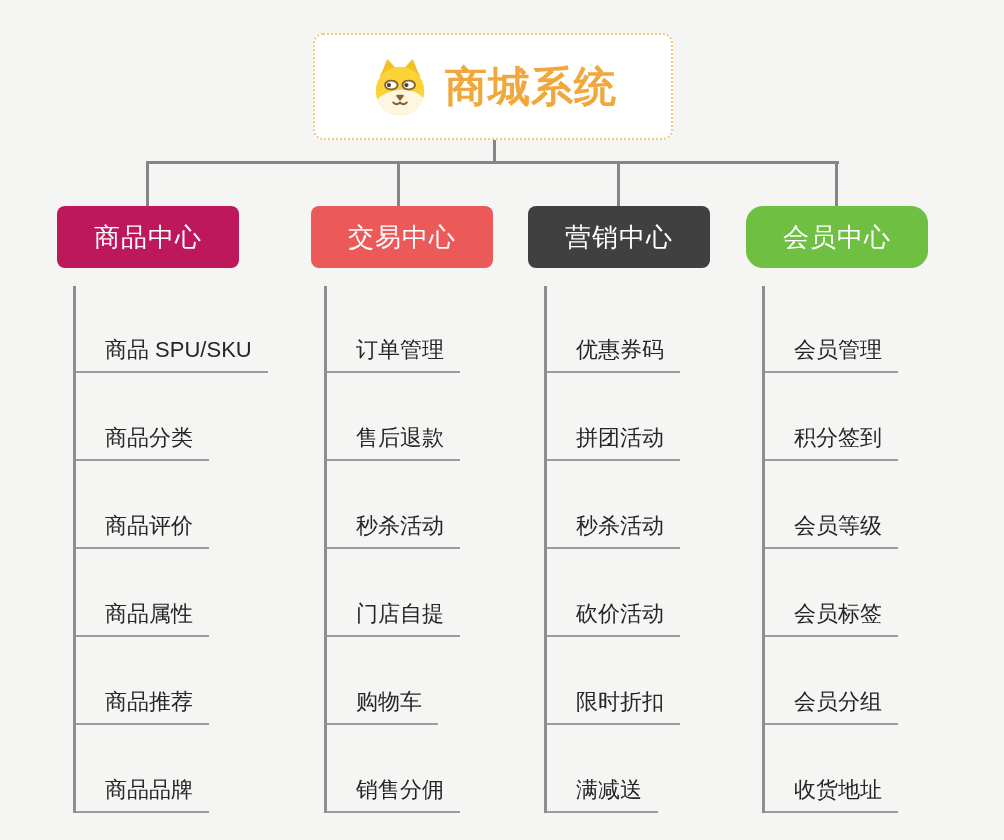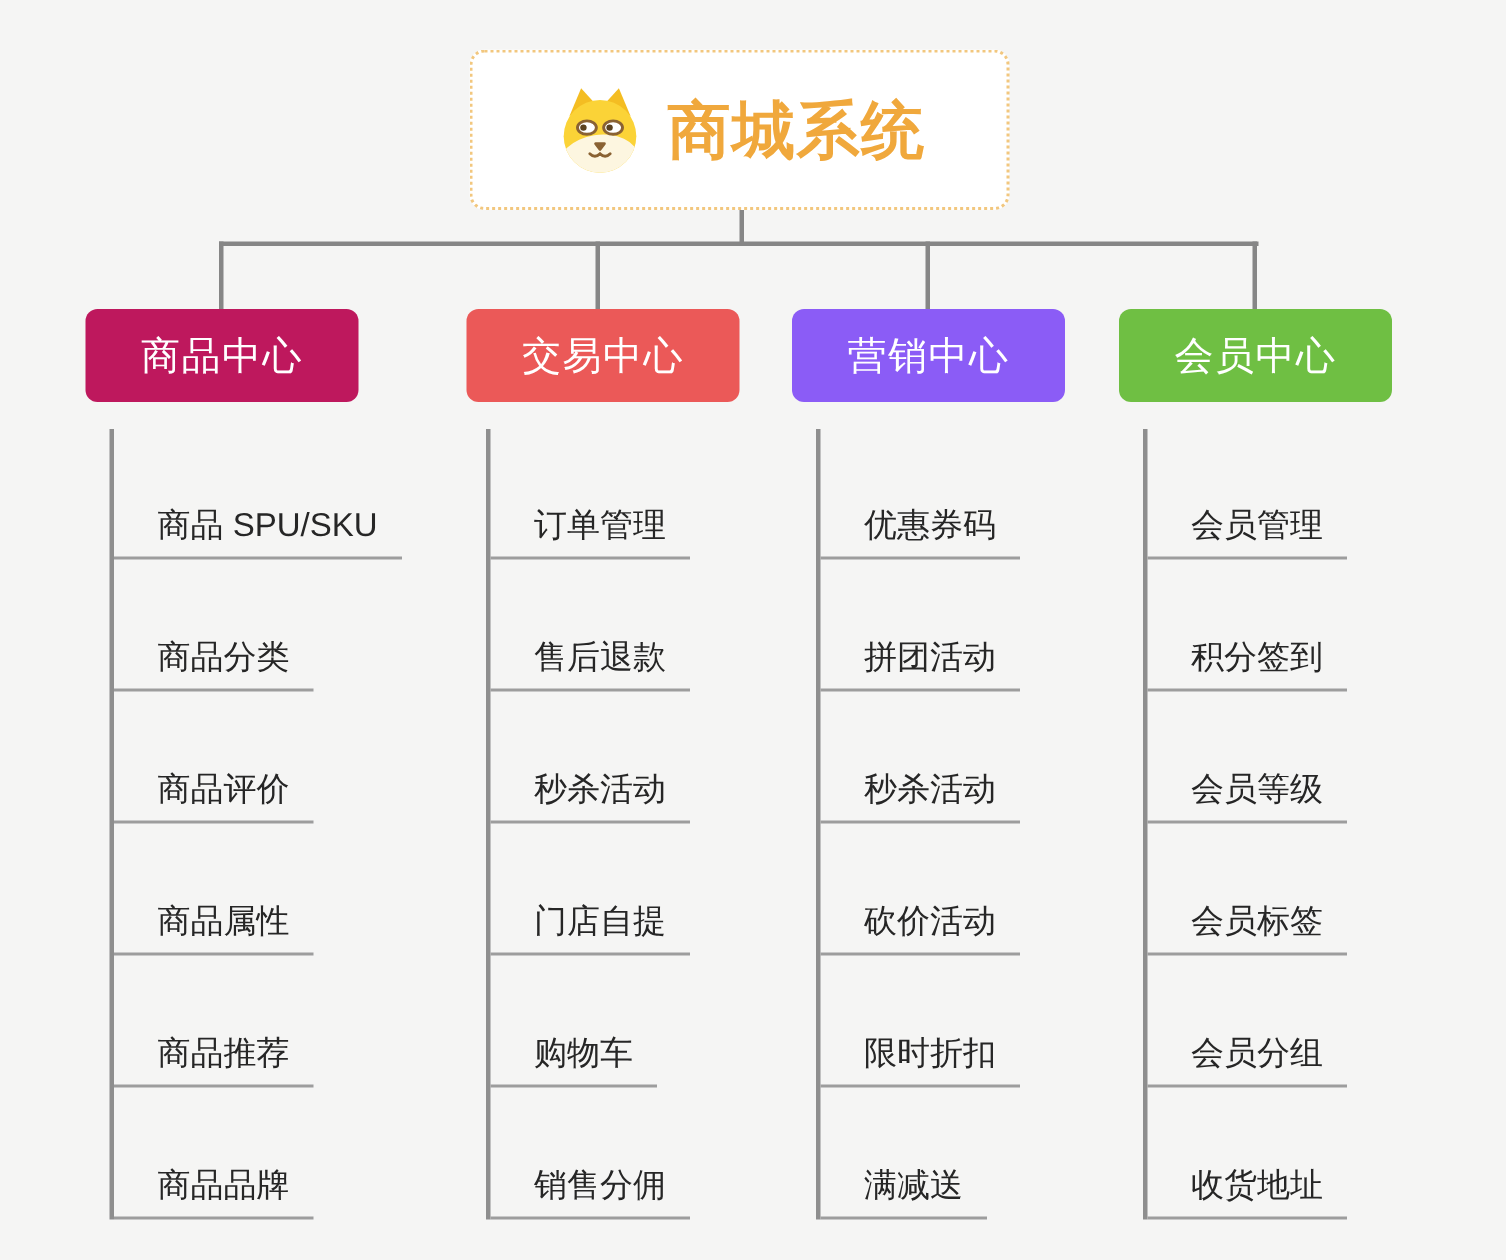--- a/index.html
+++ b/index.html
@@ -23,21 +23,21 @@
   .root-title { font-size:42px; font-weight:700; color:#f0a83c; letter-spacing:1px; }
   .dog-icon { width:62px; height:62px; flex:0 0 auto; }
 
   
   .branch-header {
     position:absolute; top:206px; width:182px; height:62px;
     border-radius:8px; color:#ffffff; font-size:26px;
     display:flex; align-items:center; justify-content:center;
     box-sizing:border-box; cursor:pointer; letter-spacing:1px;
   }
-  .bh-0 { left:57px; }  .bh-1 { left:311px; } .bh-2 { left:528px; } .bh-3 { left:746px; }
+  .bh-0 { left:57px; }  .bh-1 { left:311px; } .bh-2 { left:528px; } .bh-3 { left:746px;border-radius:17px; }
 
   
   .branch-items {
     position:absolute; top:268px;
     border-left:3px solid #8e8e8e;
     display:flex; flex-direction:column;margin-top:18px;
   }
   .bi-0 { left:73px; } .bi-1 { left:324px; } .bi-2 { left:544px; } .bi-3 { left:762px; }
 
   .item {
@@ -81,21 +81,21 @@
       <circle cx="20.6" cy="30" r="2.2" fill="#5b4220"></circle>
       <circle cx="38.6" cy="30" r="2.2" fill="#5b4220"></circle>
       <path d="M29 41 h6 l-3 4 z" fill="#8a6233" stroke="#8a6233" stroke-width="2" stroke-linejoin="round"></path>
       <path d="M25 48 Q28.5 51.5 32 48 Q35.5 51.5 39 48" fill="none" stroke="#8a6233" stroke-width="2" stroke-linecap="round"></path>
     </svg>
     <span class="root-title">商城系统</span>
   </div>
 
   <div class="branch-header bh-0" style="background-color: #be185d;">商品中心</div>
   <div class="branch-header bh-1" style="background-color: rgb(235, 89, 88);">交易中心</div>
-  <div class="branch-header bh-2" style="background-color: #8b5cf6;">营销中心</div>
+  <div class="branch-header bh-2" style="background-color: #404040;">营销中心</div>
   <div class="branch-header bh-3" style="background-color: rgb(111, 191, 67);">会员中心</div>
 
   <div class="branch-items bi-0">
     <div class="item">商品 SPU/SKU</div>
     <div class="item">商品分类</div>
     <div class="item">商品评价</div>
     <div class="item">商品属性</div>
     <div class="item">商品推荐</div>
     <div class="item">商品品牌</div>
   </div>

